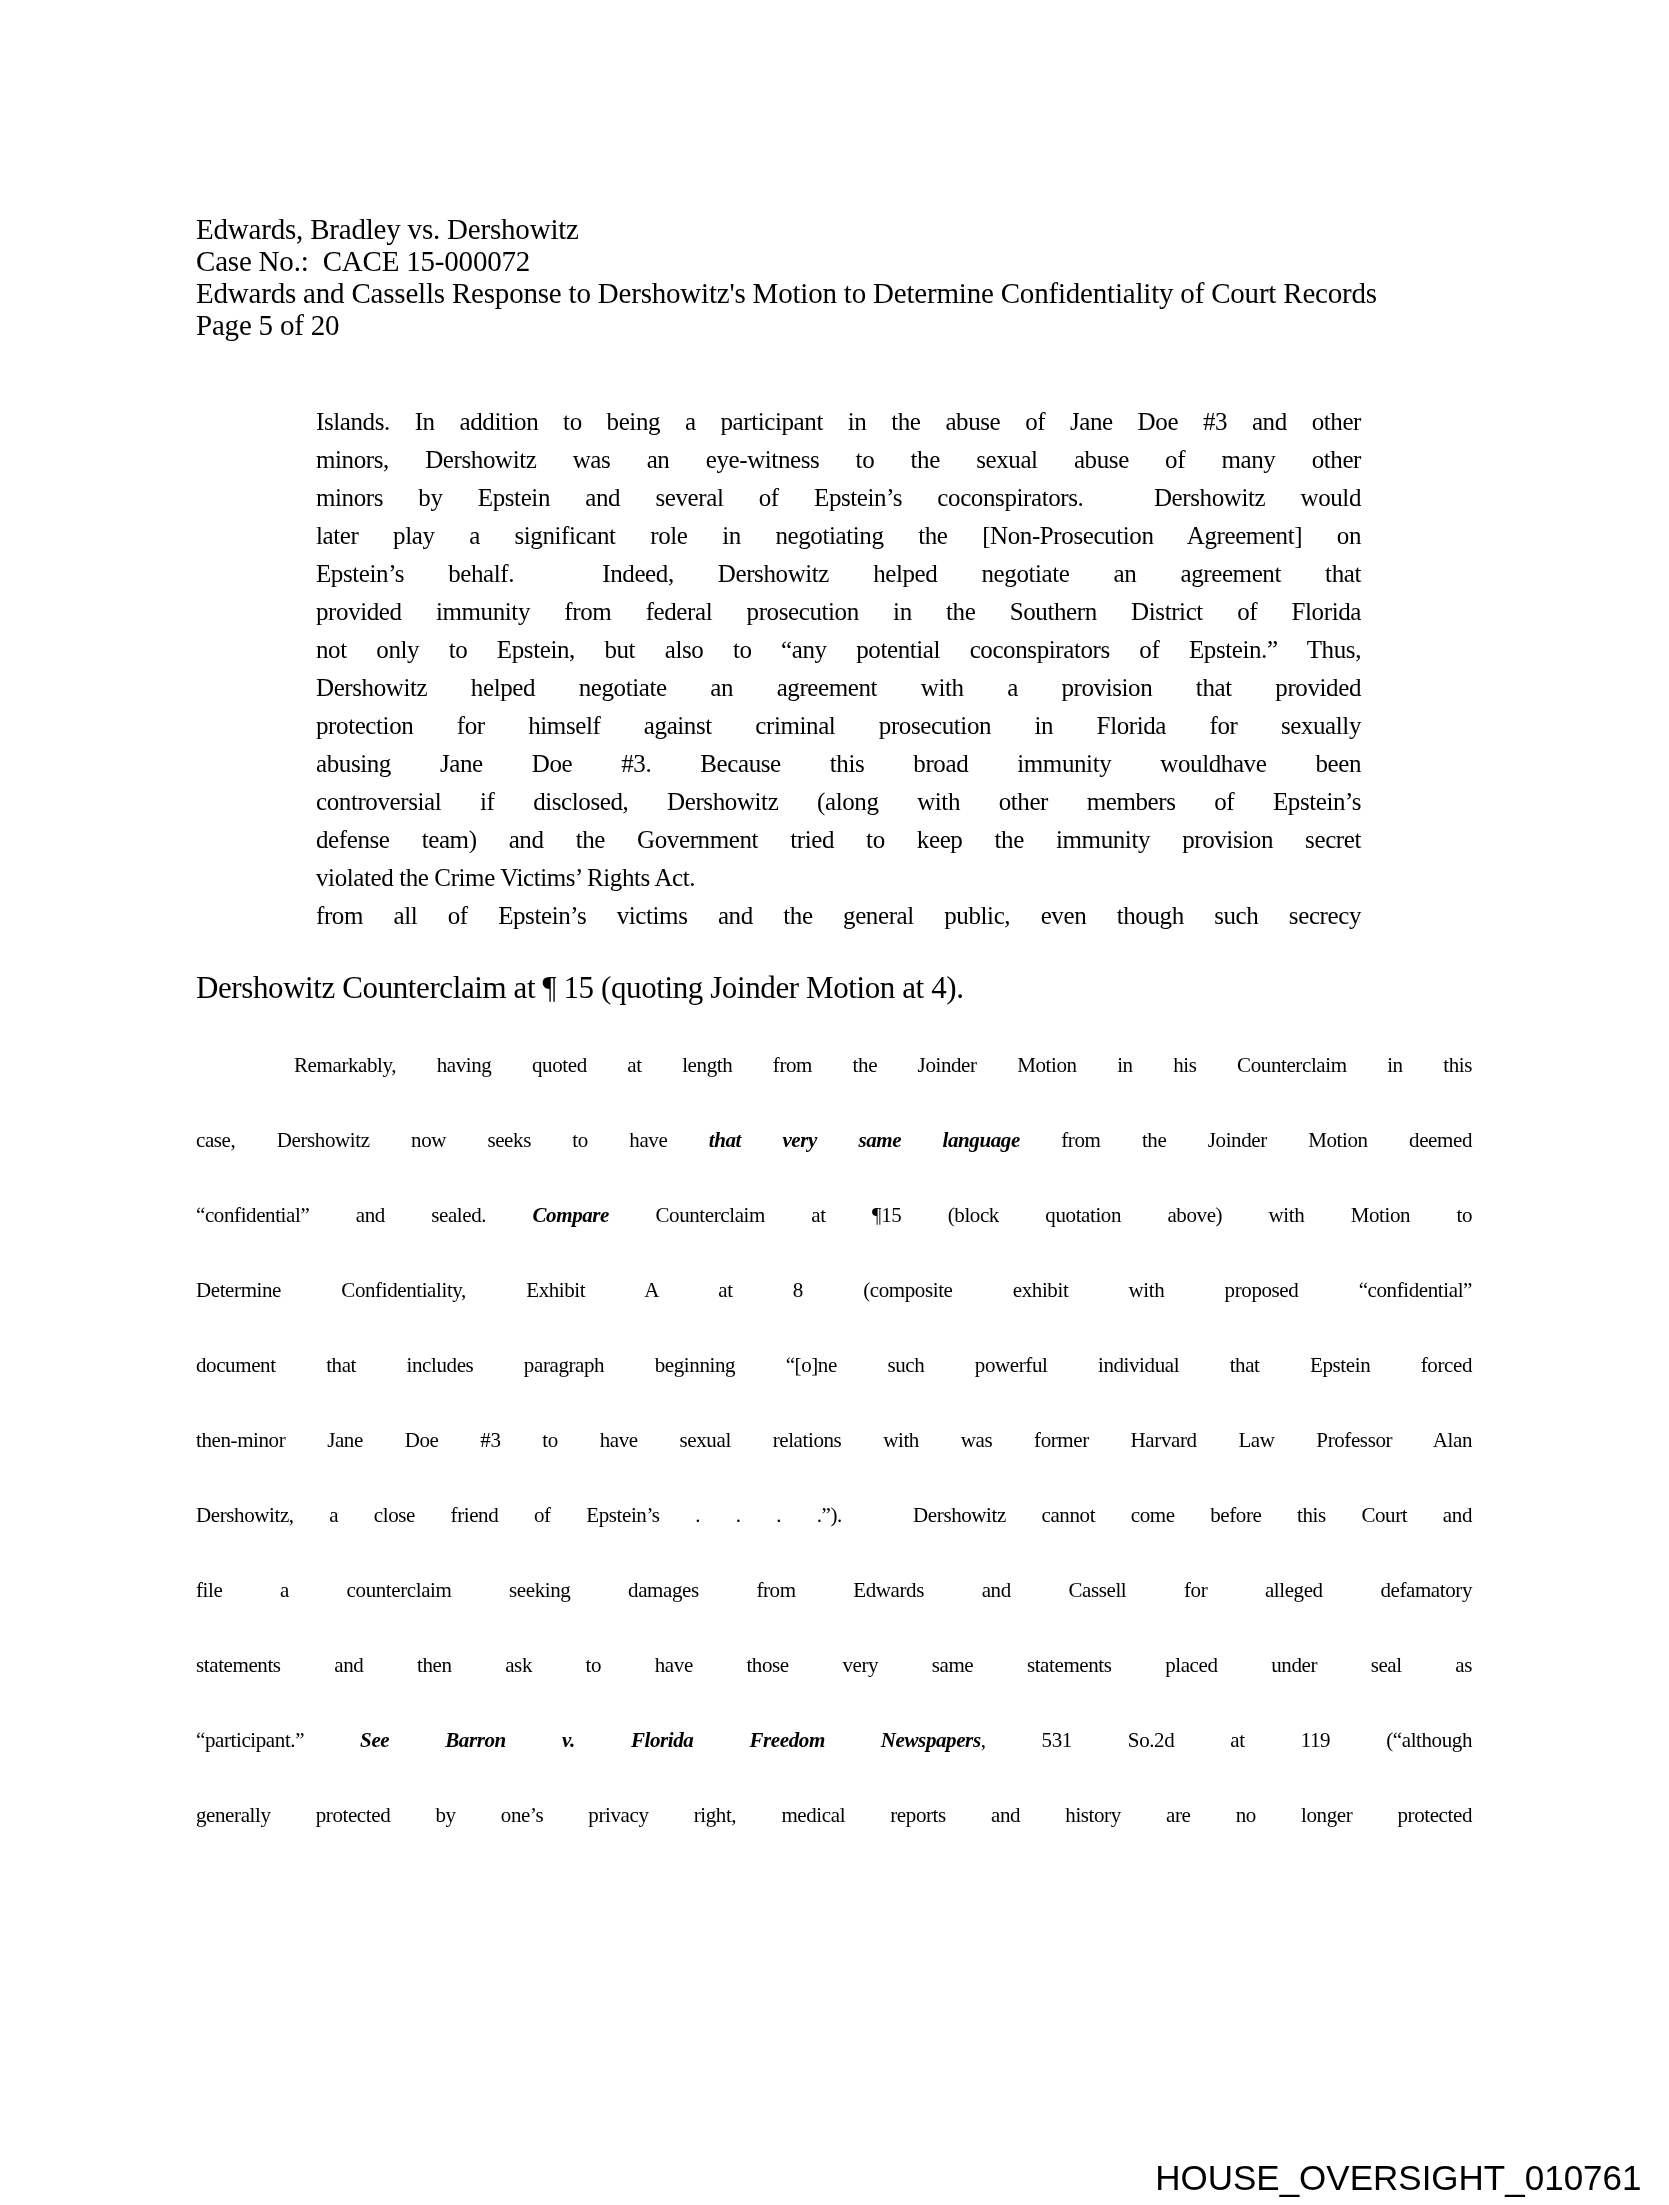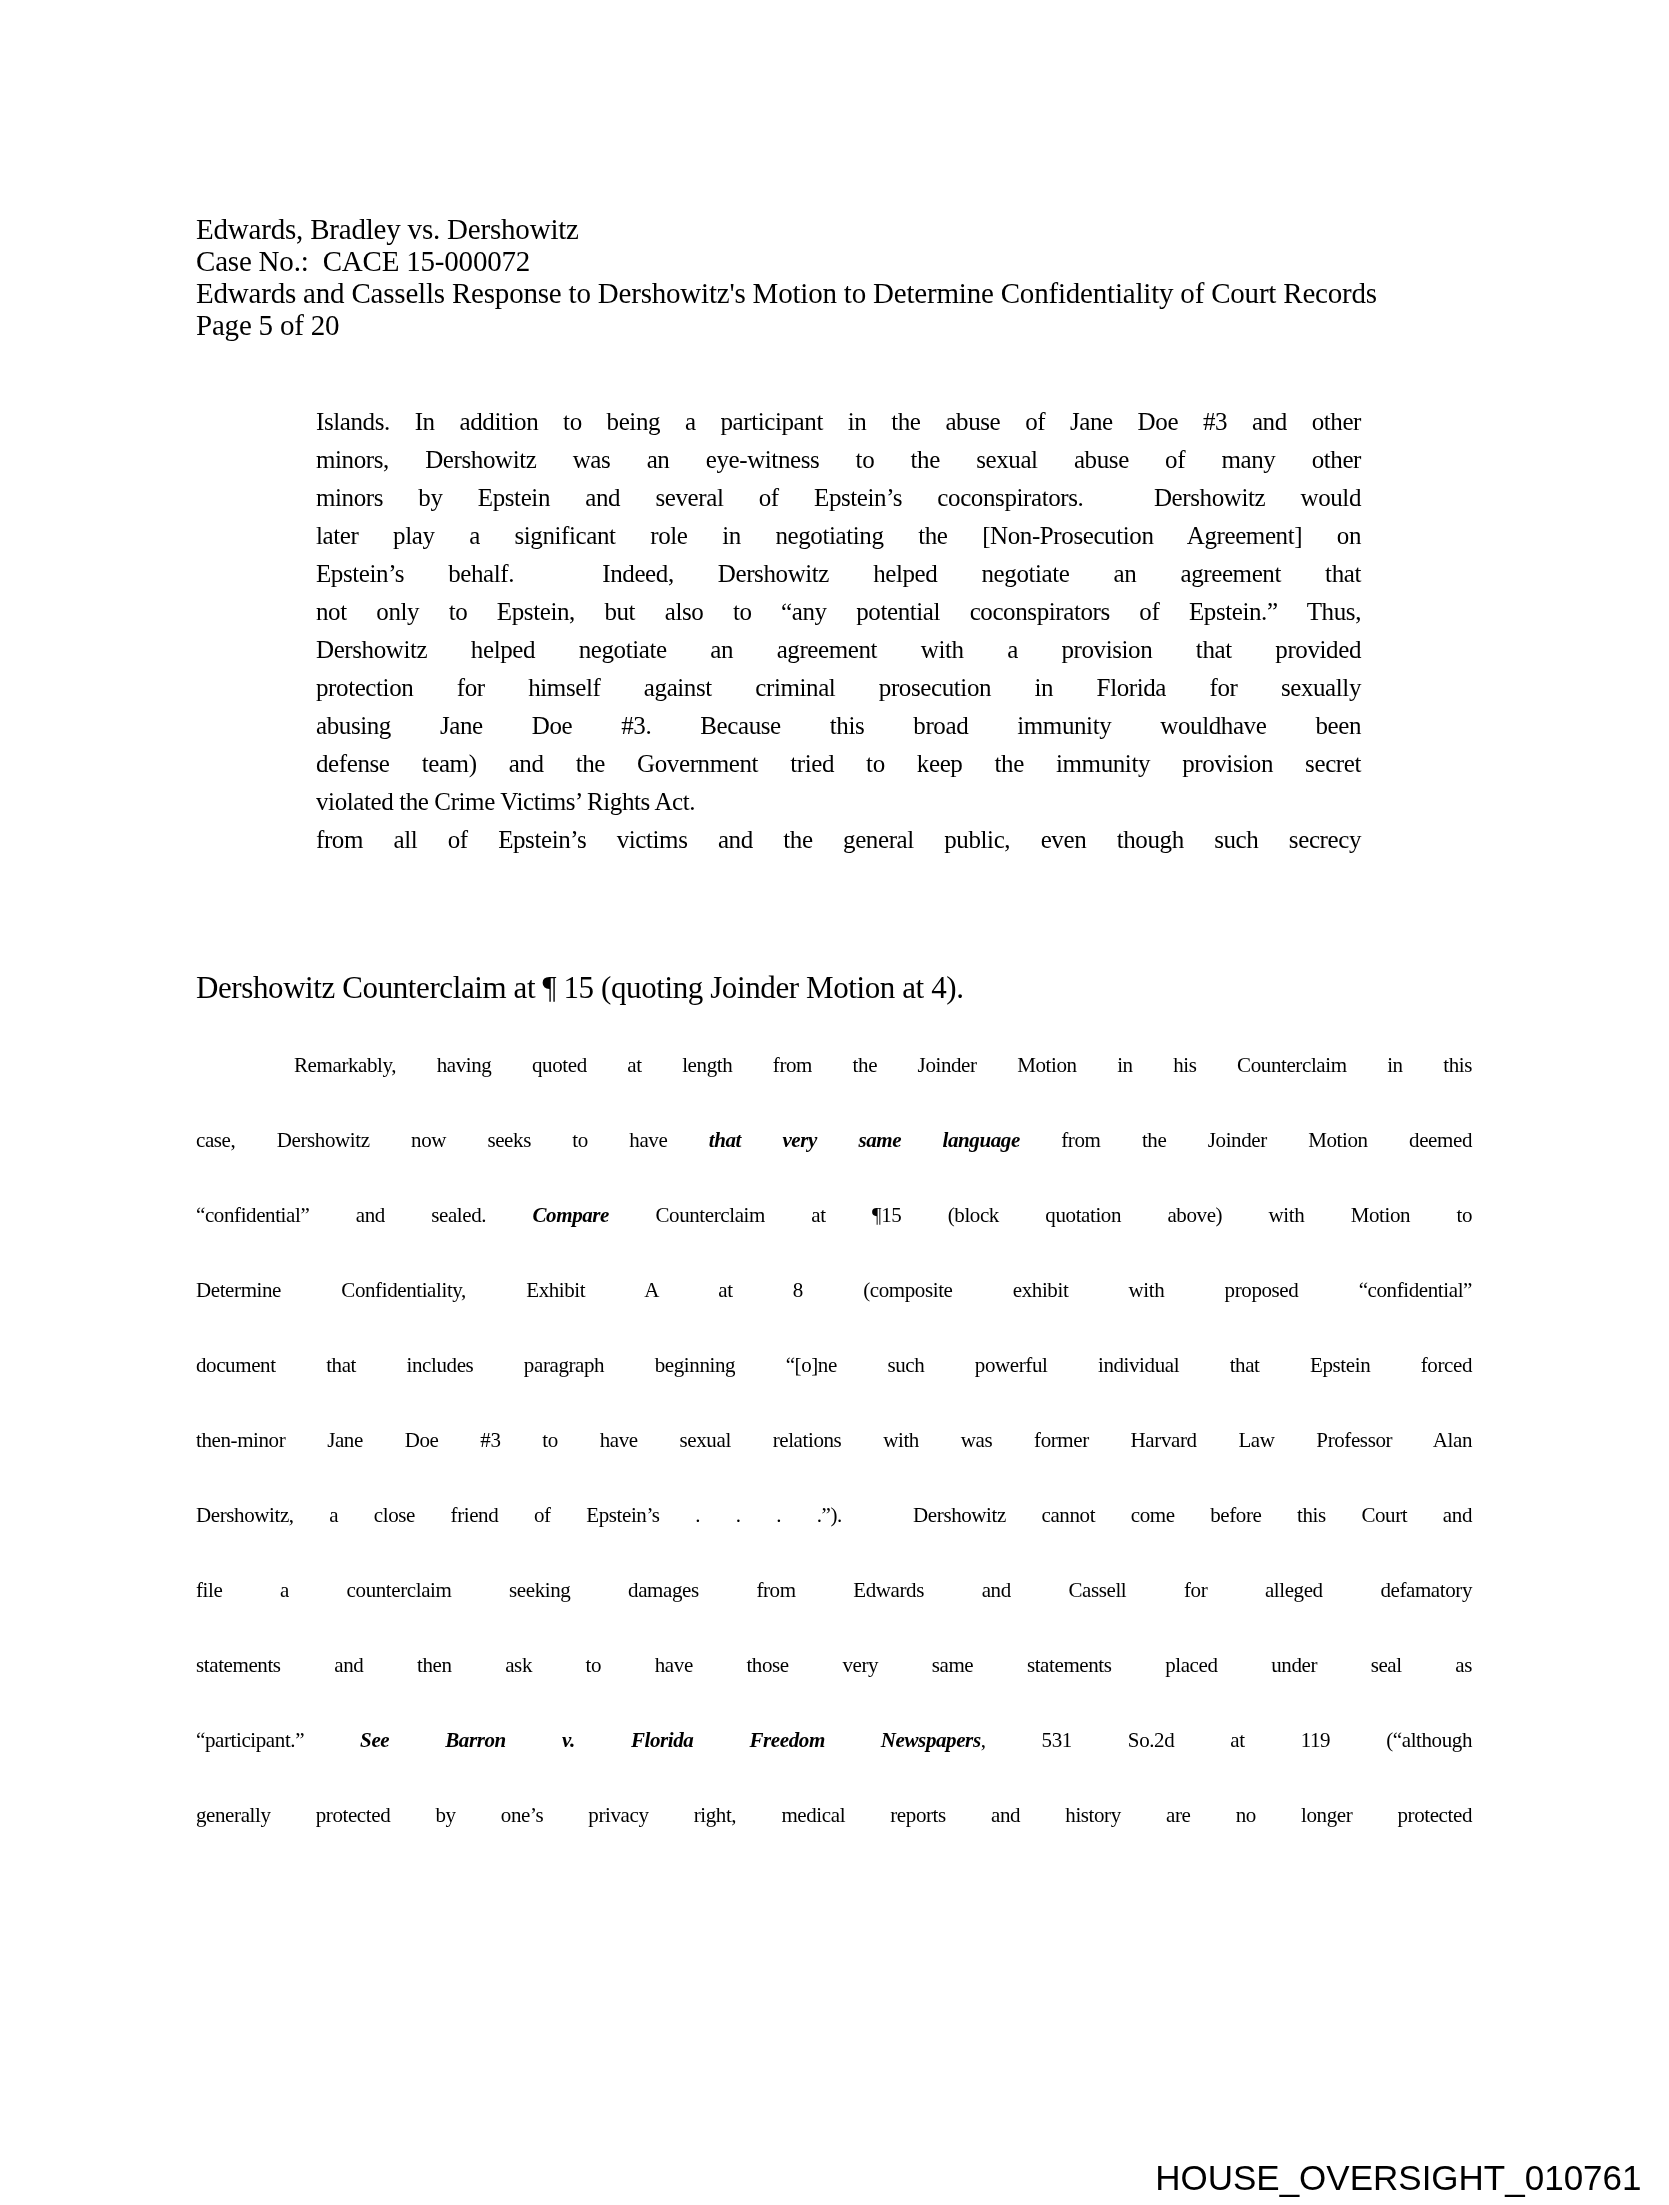--- a/index.html
+++ b/index.html
@@ -102,24 +102,26 @@
       <div class="tline"><span>Edwards and Cassells Response to Dershowitz's Motion to Determine Confidentiality of Court Records</span></div>
       <div class="tline tline-last"><span>Page 5 of 20</span></div>
     </div>
 
   <div class="block-quote">
       <div class="tline"><span>Islands. In addition to being a participant in the abuse of Jane Doe #3 and other</span></div>
       <div class="tline"><span>minors, Dershowitz was an eye-witness to the sexual abuse of many other</span></div>
       <div class="tline"><span>minors by Epstein and several of Epstein’s coconspirators.&nbsp; Dershowitz would</span></div>
       <div class="tline"><span>later play a significant role in negotiating the [Non-Prosecution Agreement] on</span></div>
       <div class="tline"><span>Epstein’s behalf.&nbsp; Indeed, Dershowitz helped negotiate an agreement that</span></div>
+      <div class="tline"><span>provided immunity from federal prosecution in the Southern District of Florida</span></div>
       <div class="tline"><span>not only to Epstein, but also to “any potential coconspirators of Epstein.” Thus,</span></div>
       <div class="tline"><span>Dershowitz helped negotiate an agreement with a provision that provided</span></div>
       <div class="tline"><span>protection for himself against criminal prosecution in Florida for sexually</span></div>
       <div class="tline"><span>abusing Jane Doe #3. Because this broad immunity wouldhave been</span></div>
+      <div class="tline"><span>controversial if disclosed, Dershowitz (along with other members of Epstein’s</span></div>
       <div class="tline"><span>defense team) and the Government tried to keep the immunity provision secret</span></div>
       <div class="tline tline-last"><span>violated the Crime Victims’ Rights Act.</span></div>
       <div class="tline"><span>from all of Epstein’s victims and the general public, even though such secrecy</span></div>
     </div>
 
   <div class="citation">Dershowitz Counterclaim at ¶ 15 (quoting Joinder Motion at 4).</div>
 
   <div class="body-paragraph justify-all">
       <div class="tline"><span>Remarkably, having quoted at length from the Joinder Motion in his Counterclaim in this</span></div>
       <div class="tline"><span>case, Dershowitz now seeks to have </span><span class="italic">that very same language</span><span> from the Joinder Motion deemed</span></div>

